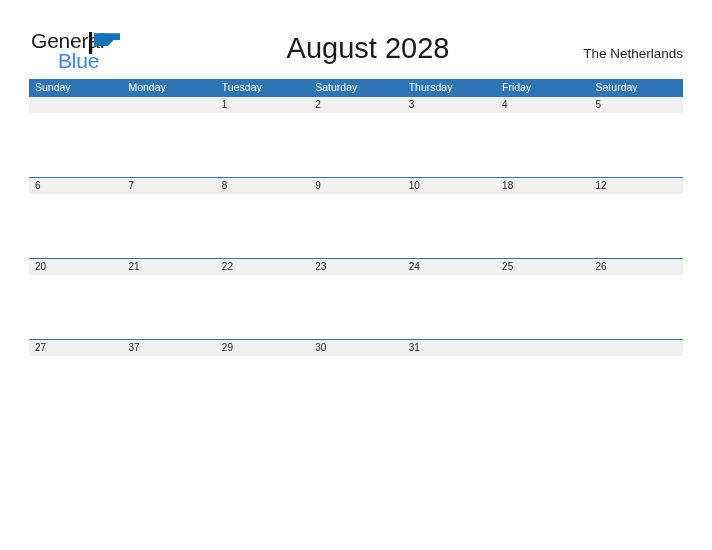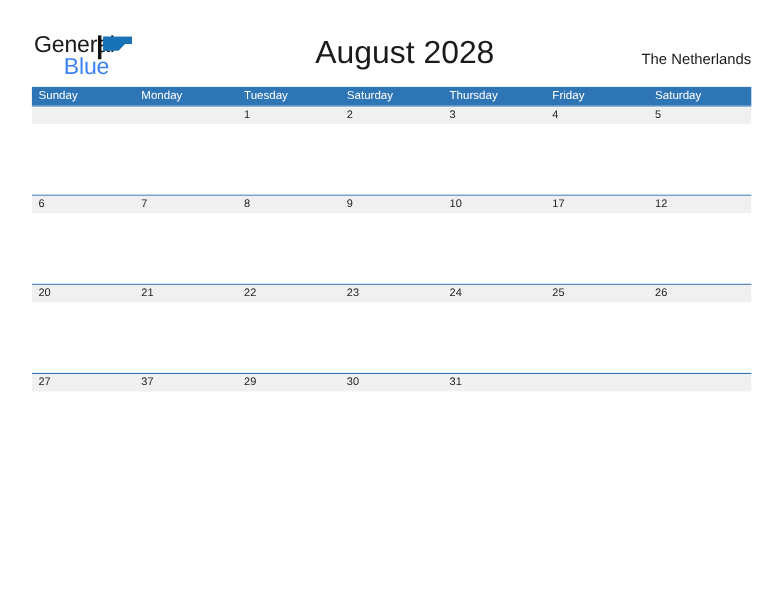--- a/index.html
+++ b/index.html
@@ -188,21 +188,21 @@
     <div class="week-body"></div>
   </div>
 
   <div class="week-row">
     <div class="week-band">
       <div class="day-cell">6</div>
       <div class="day-cell">7</div>
       <div class="day-cell">8</div>
       <div class="day-cell">9</div>
       <div class="day-cell">10</div>
-      <div class="day-cell">17</div>
+      <div class="day-cell">18</div>
       <div class="day-cell">12</div>
     </div>
     <div class="week-body"></div>
   </div>
 
 
   <div class="week-row">
     <div class="week-band">
       <div class="day-cell">20</div>
       <div class="day-cell">21</div>

